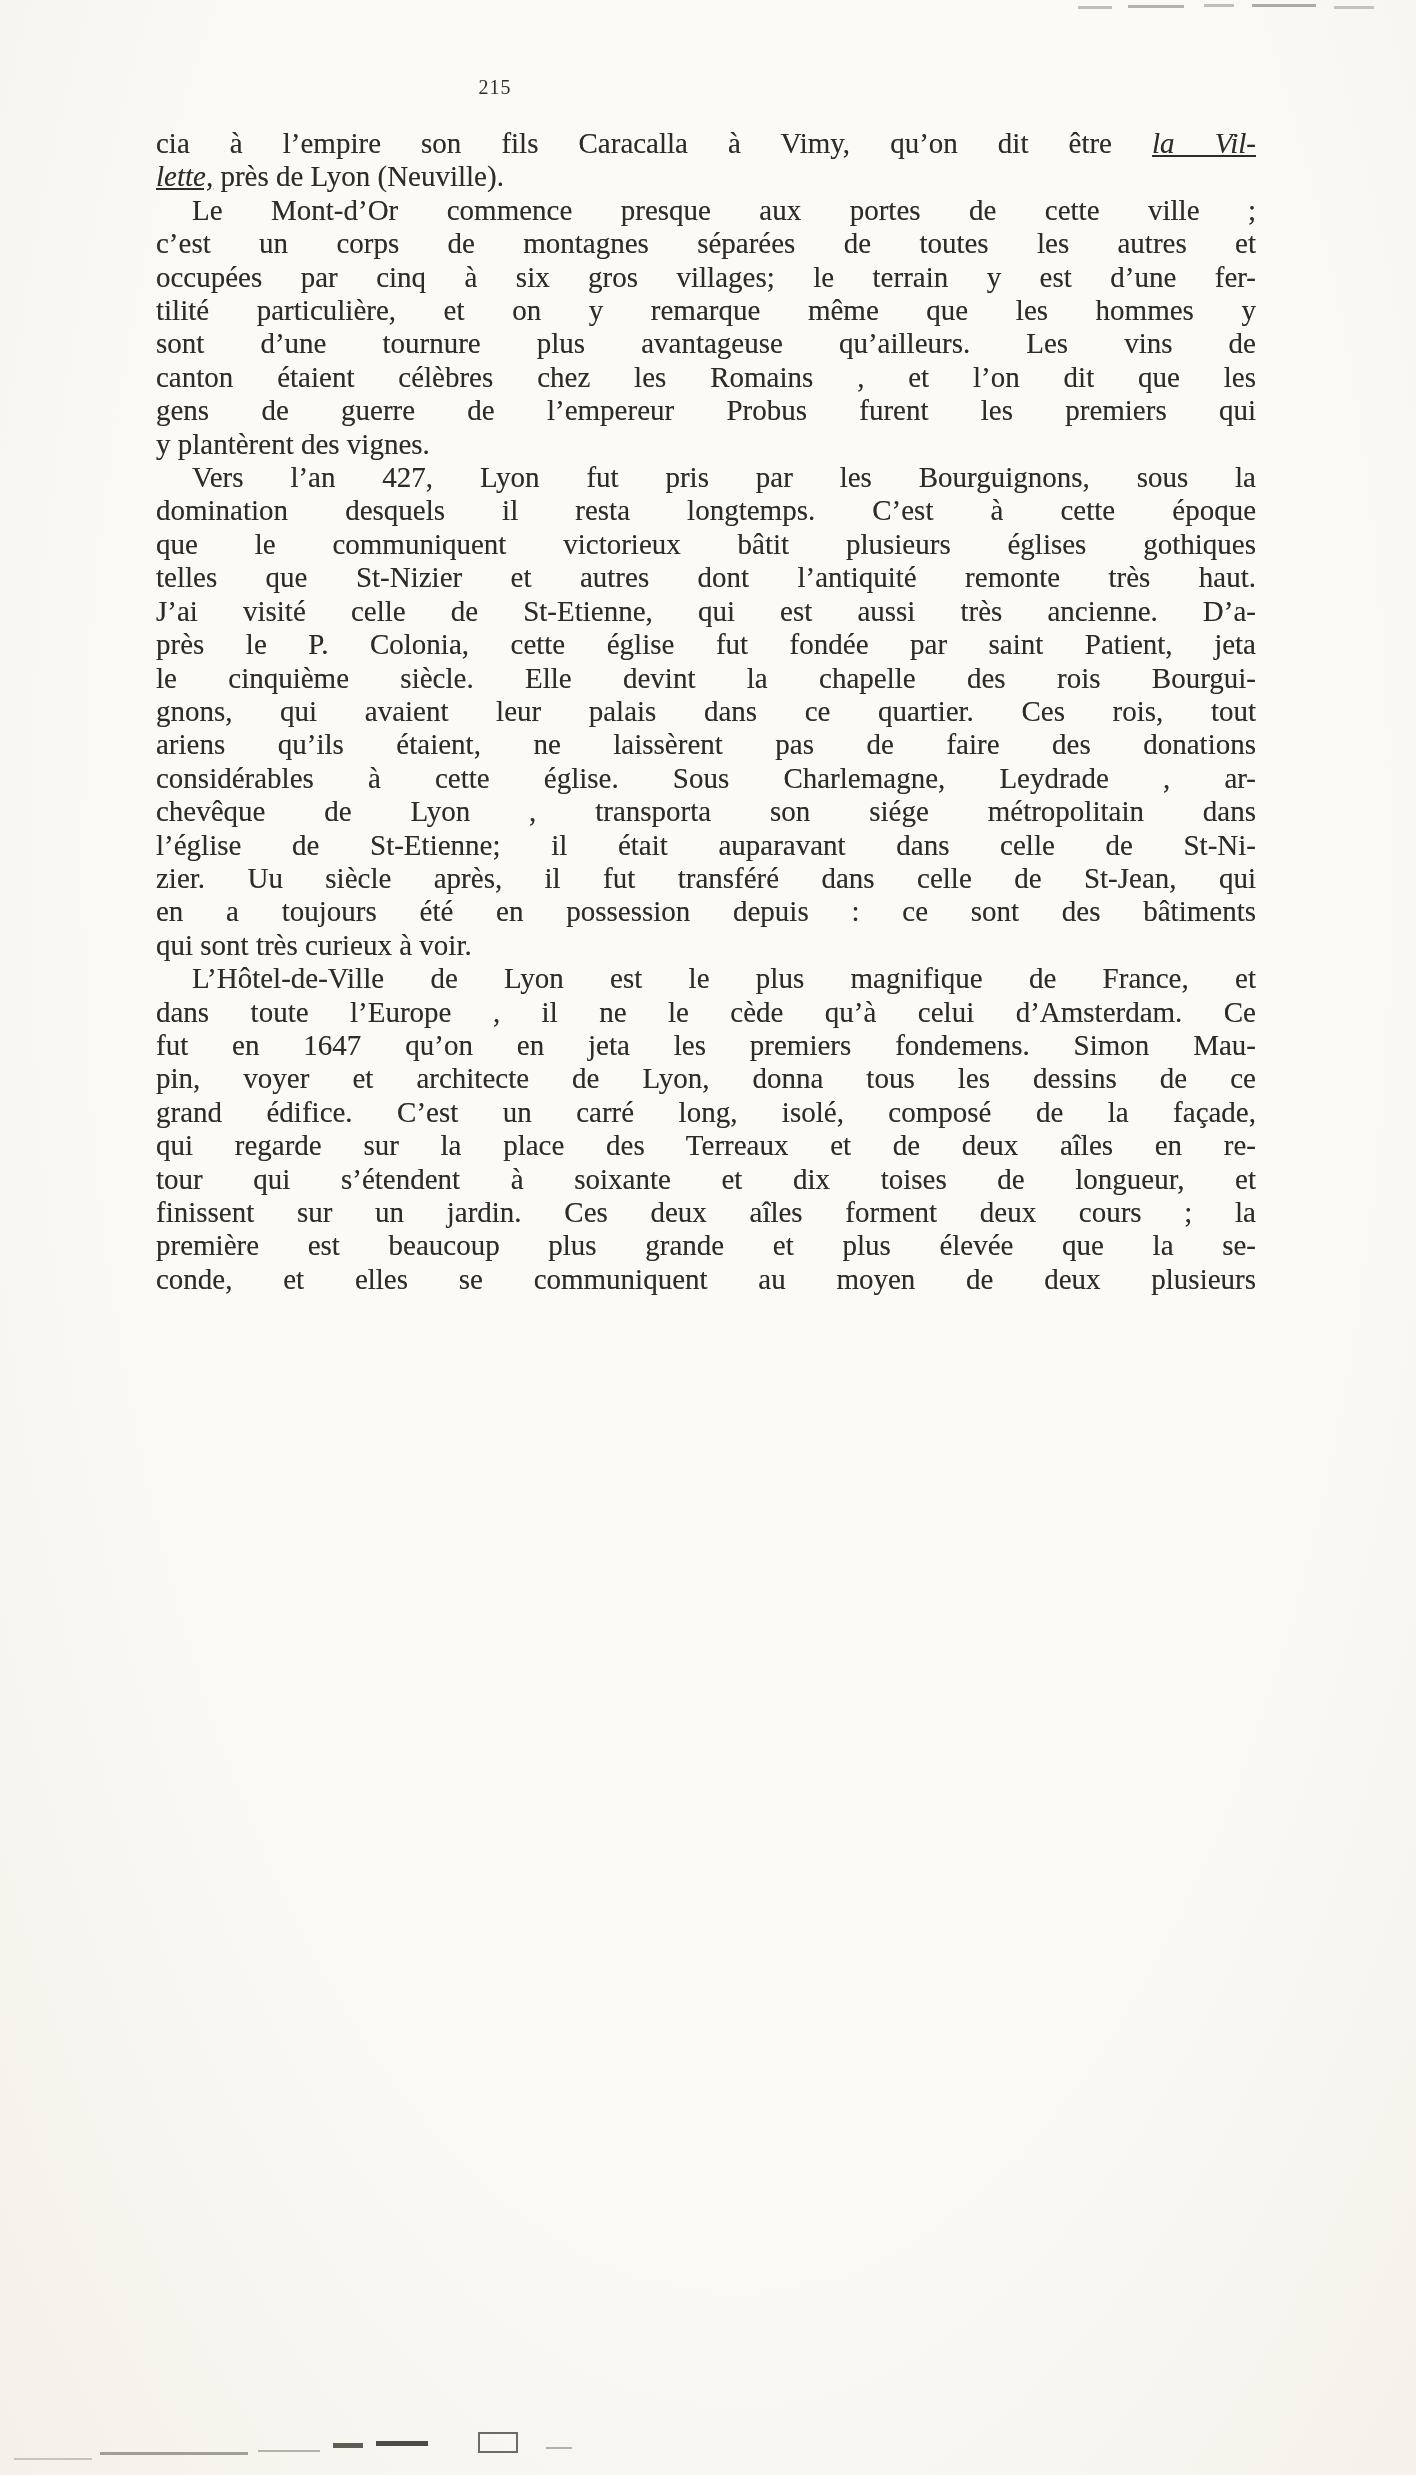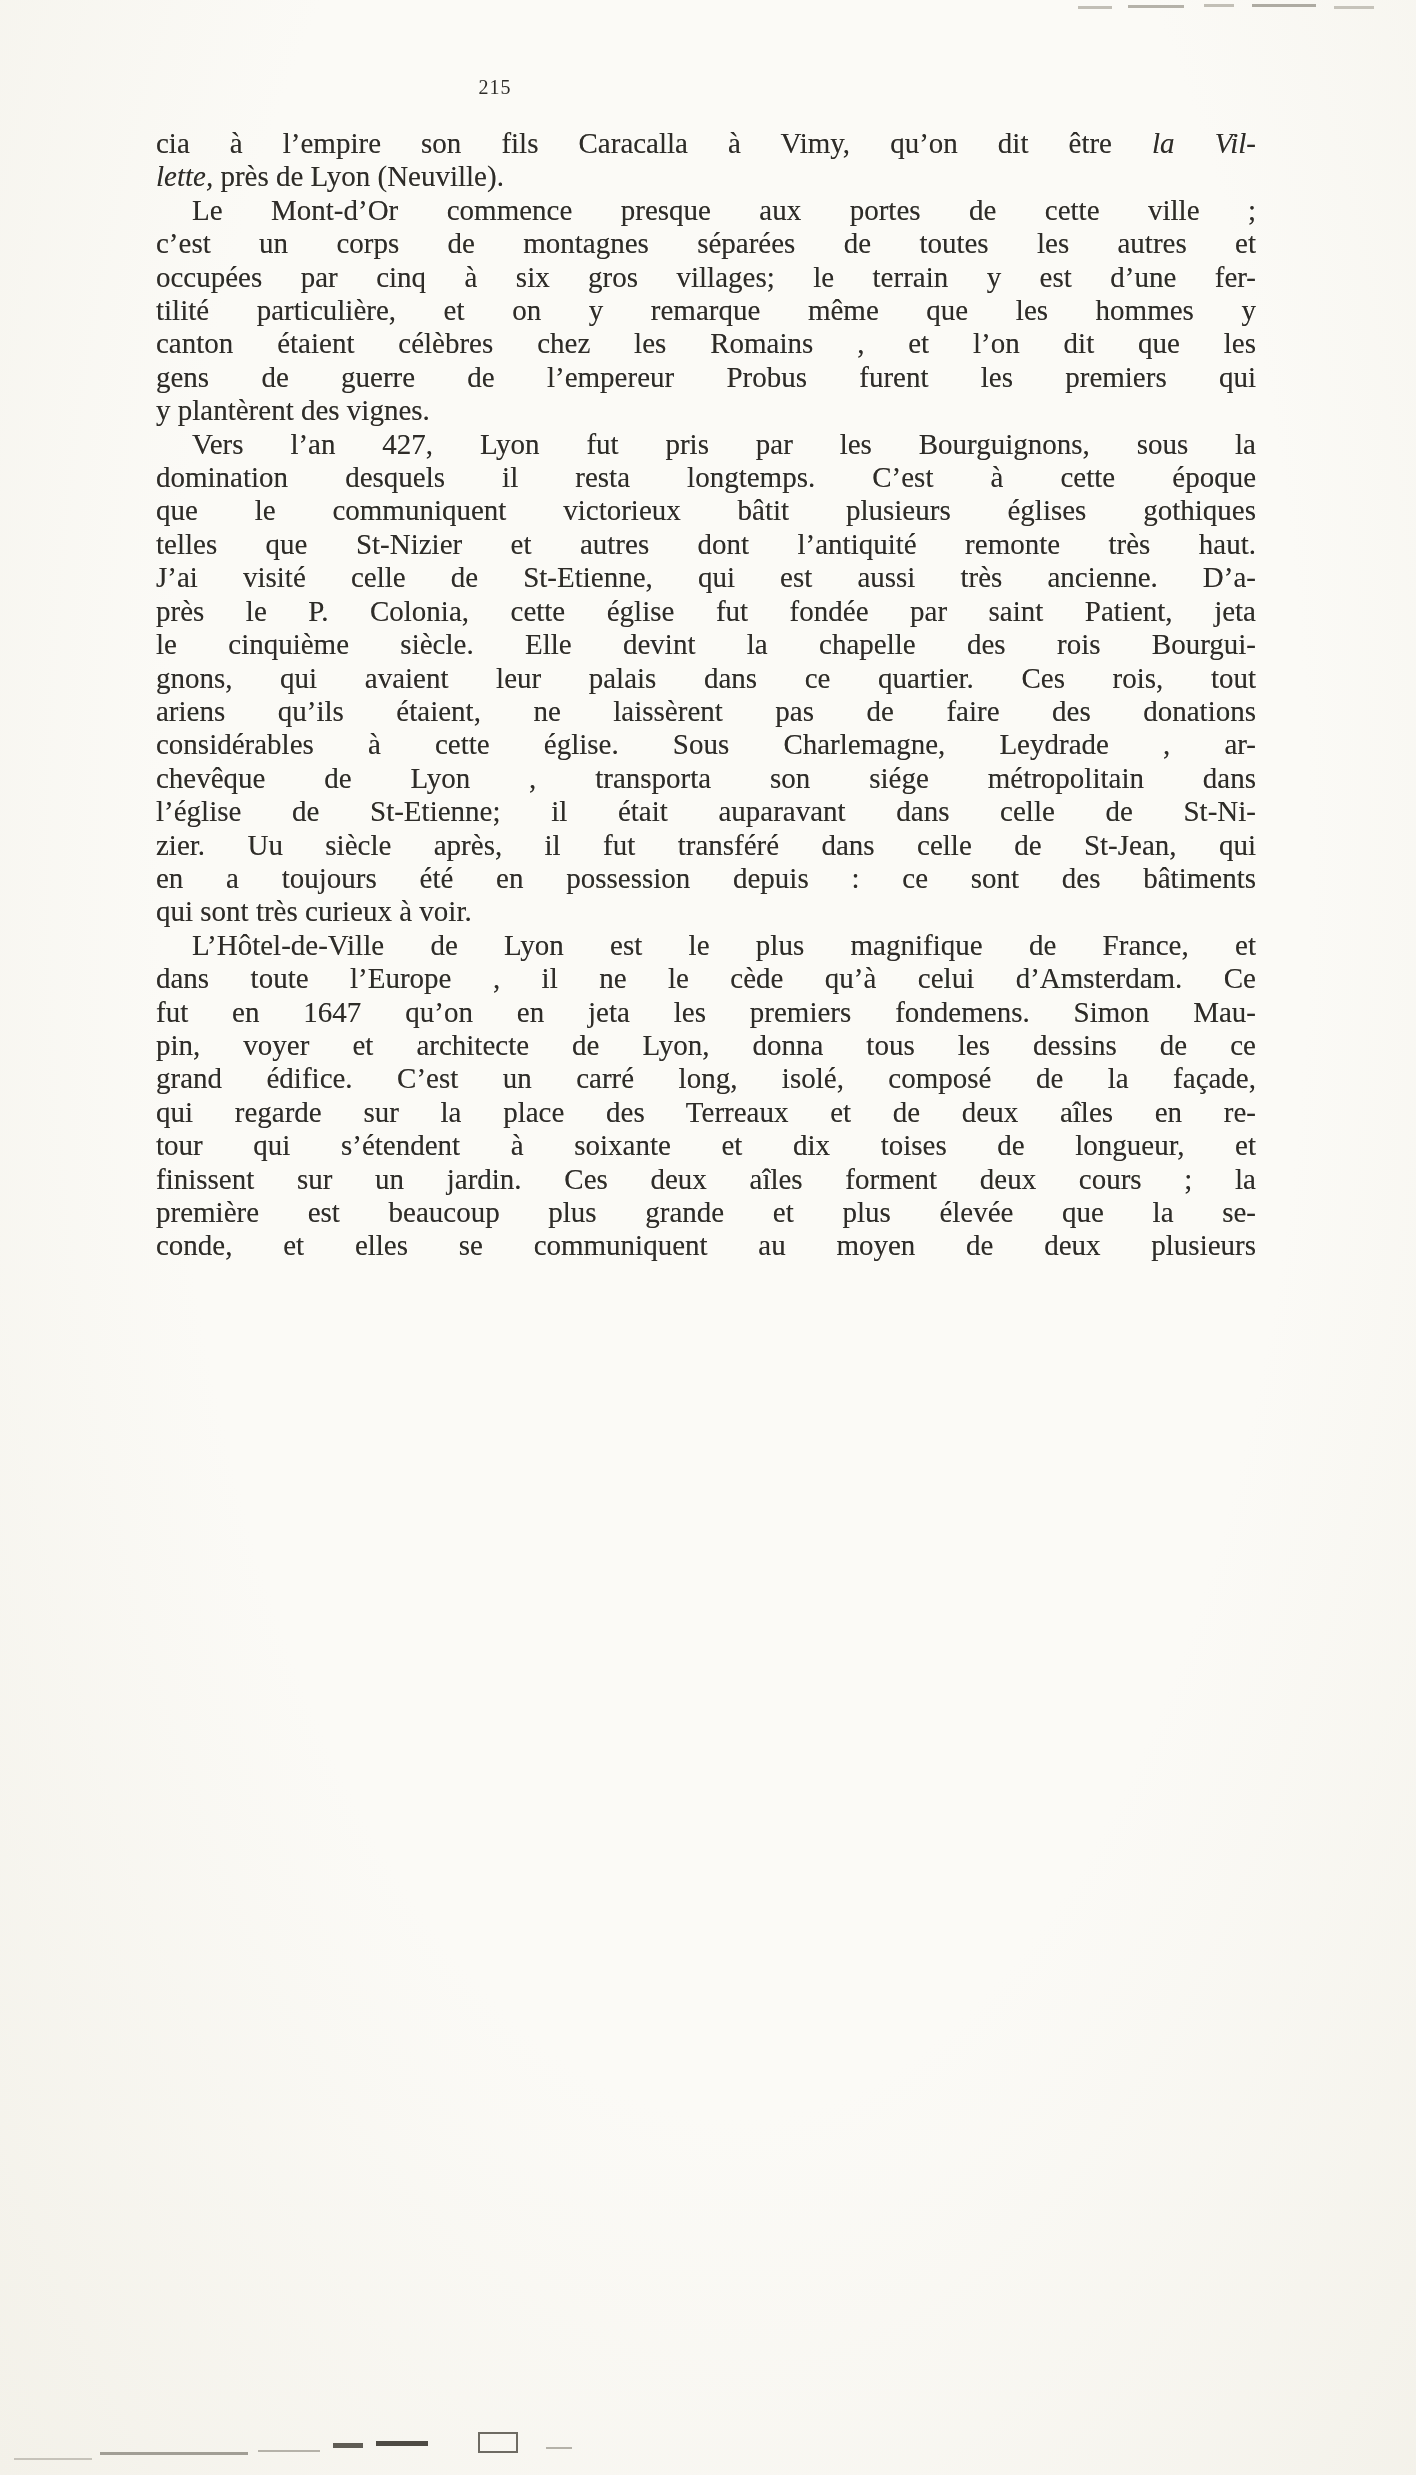--- a/index.html
+++ b/index.html
@@ -19,21 +19,21 @@
   }
   .text-block{
     position:absolute;top:127px;left:156px;width:1100px;
     font-size:29px;line-height:33.4px;
     color:var(--ink,#2e2c28);
     text-shadow:0 0 0.5px rgba(40,38,34,.45);
   }
   .line{text-align:justify;text-align-last:justify;}
   .line.end{text-align-last:left;}
   .line.indent{text-indent:36px;}
-  .it{font-style:italic;}
+  .it{font-style:italic;text-decoration:underline;}
 
   
   .artifact{position:absolute;background:#b5b2a9;}
   .a-t1{left:1078px;top:6px;width:34px;height:3px;background:#c2bfb6;}
   .a-t2{left:1128px;top:5px;width:56px;height:3px;}
   .a-t3{left:1204px;top:4px;width:30px;height:3px;background:#c2bfb6;}
   .a-t4{left:1252px;top:4px;width:64px;height:3px;background:#aeaba2;}
   .a-t5{left:1334px;top:6px;width:40px;height:3px;background:#c6c3ba;}
   .a-b1{left:14px;top:2458px;width:78px;height:2px;background:#c6c3ba;}
   .a-b2{left:100px;top:2452px;width:148px;height:3px;background:#a19e95;}
@@ -56,20 +56,21 @@
 
   <div class="page-number">215</div>
 
   <div class="text-block">
       <div class="line"><span>cia à l’empire son fils Caracalla à Vimy, qu’on dit être </span><span class="it">la Vil-</span></div>
       <div class="line end"><span class="it">lette,</span><span> près de Lyon (Neuville).</span></div>
       <div class="line indent"><span>Le Mont-d’Or commence presque aux portes de cette ville ;</span></div>
       <div class="line"><span>c’est un corps de montagnes séparées de toutes les autres et</span></div>
       <div class="line"><span>occupées par cinq à six gros villages; le terrain y est d’une fer-</span></div>
       <div class="line"><span>tilité particulière, et on y remarque même que les hommes y</span></div>
+      <div class="line"><span>sont d’une tournure plus avantageuse qu’ailleurs. Les vins de</span></div>
       <div class="line"><span>canton étaient célèbres chez les Romains , et l’on dit que les</span></div>
       <div class="line"><span>gens de guerre de l’empereur Probus furent les premiers qui</span></div>
       <div class="line end"><span>y plantèrent des vignes.</span></div>
       <div class="line indent"><span>Vers l’an 427, Lyon fut pris par les Bourguignons, sous la</span></div>
       <div class="line"><span>domination desquels il resta longtemps. C’est à cette époque</span></div>
       <div class="line"><span>que le communiquent victorieux bâtit plusieurs églises gothiques</span></div>
       <div class="line"><span>telles que St-Nizier et autres dont l’antiquité remonte très haut.</span></div>
       <div class="line"><span>J’ai visité celle de St-Etienne, qui est aussi très ancienne. D’a-</span></div>
       <div class="line"><span>près le P. Colonia, cette église fut fondée par saint Patient, jeta</span></div>
       <div class="line"><span>le cinquième siècle. Elle devint la chapelle des rois Bourgui-</span></div>

